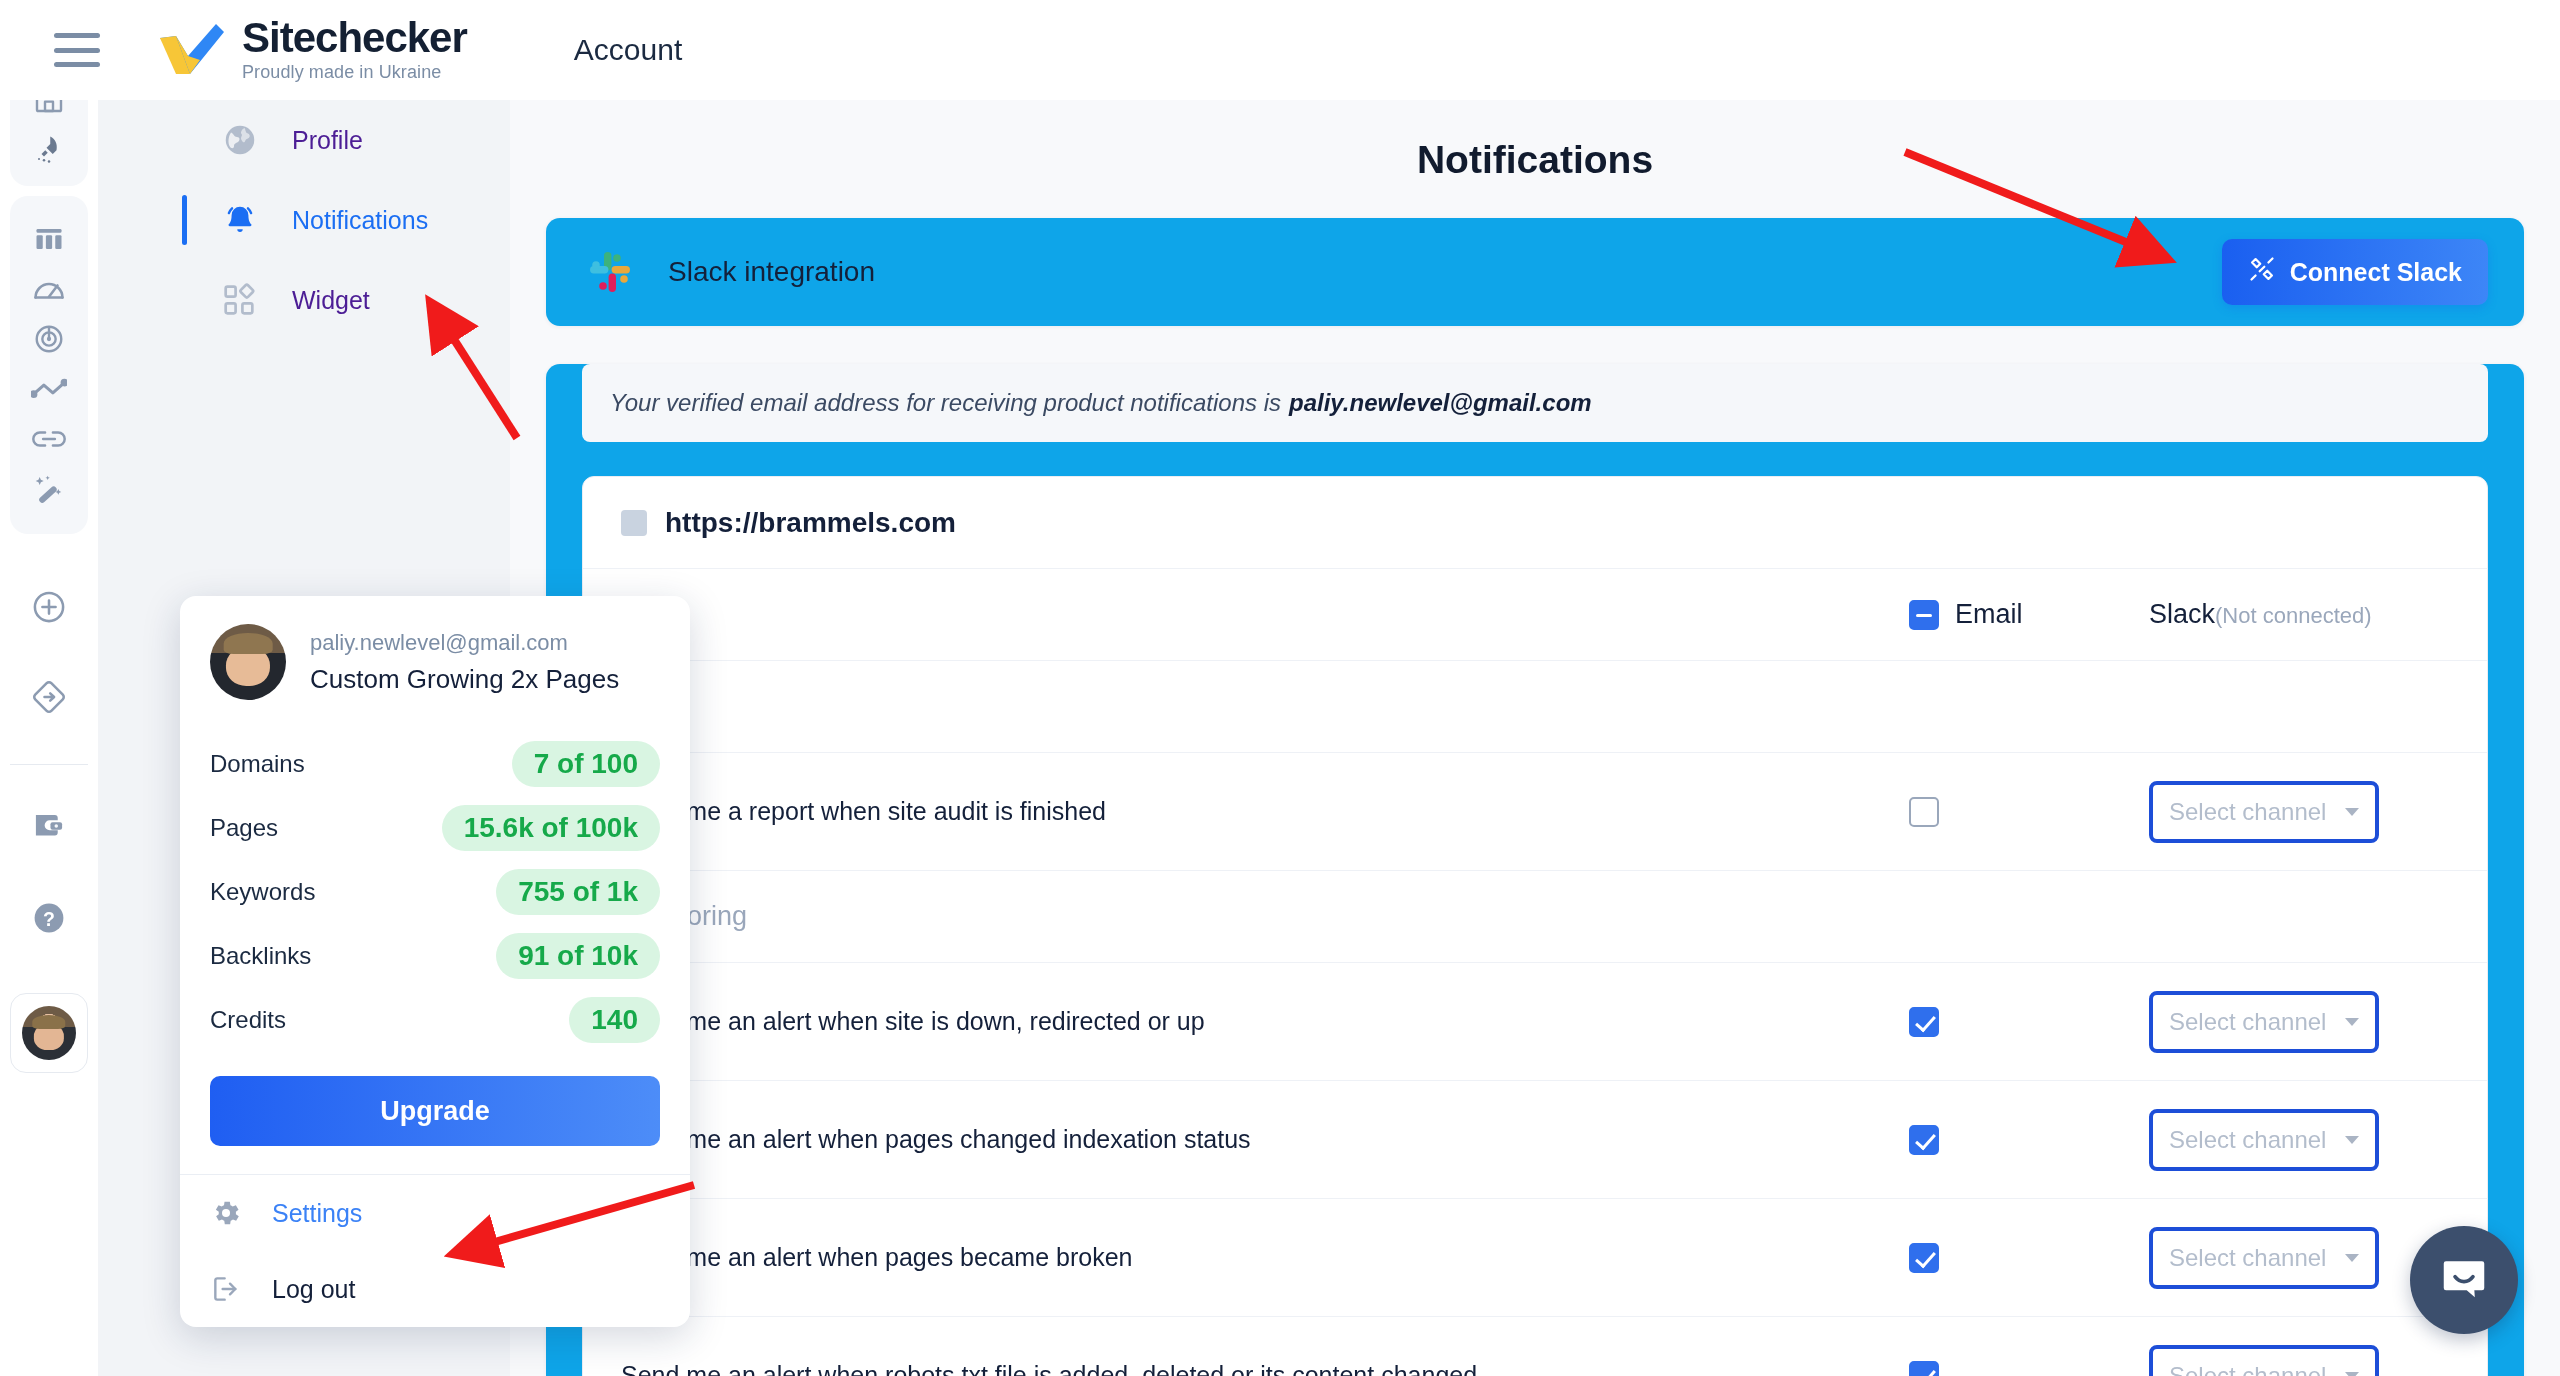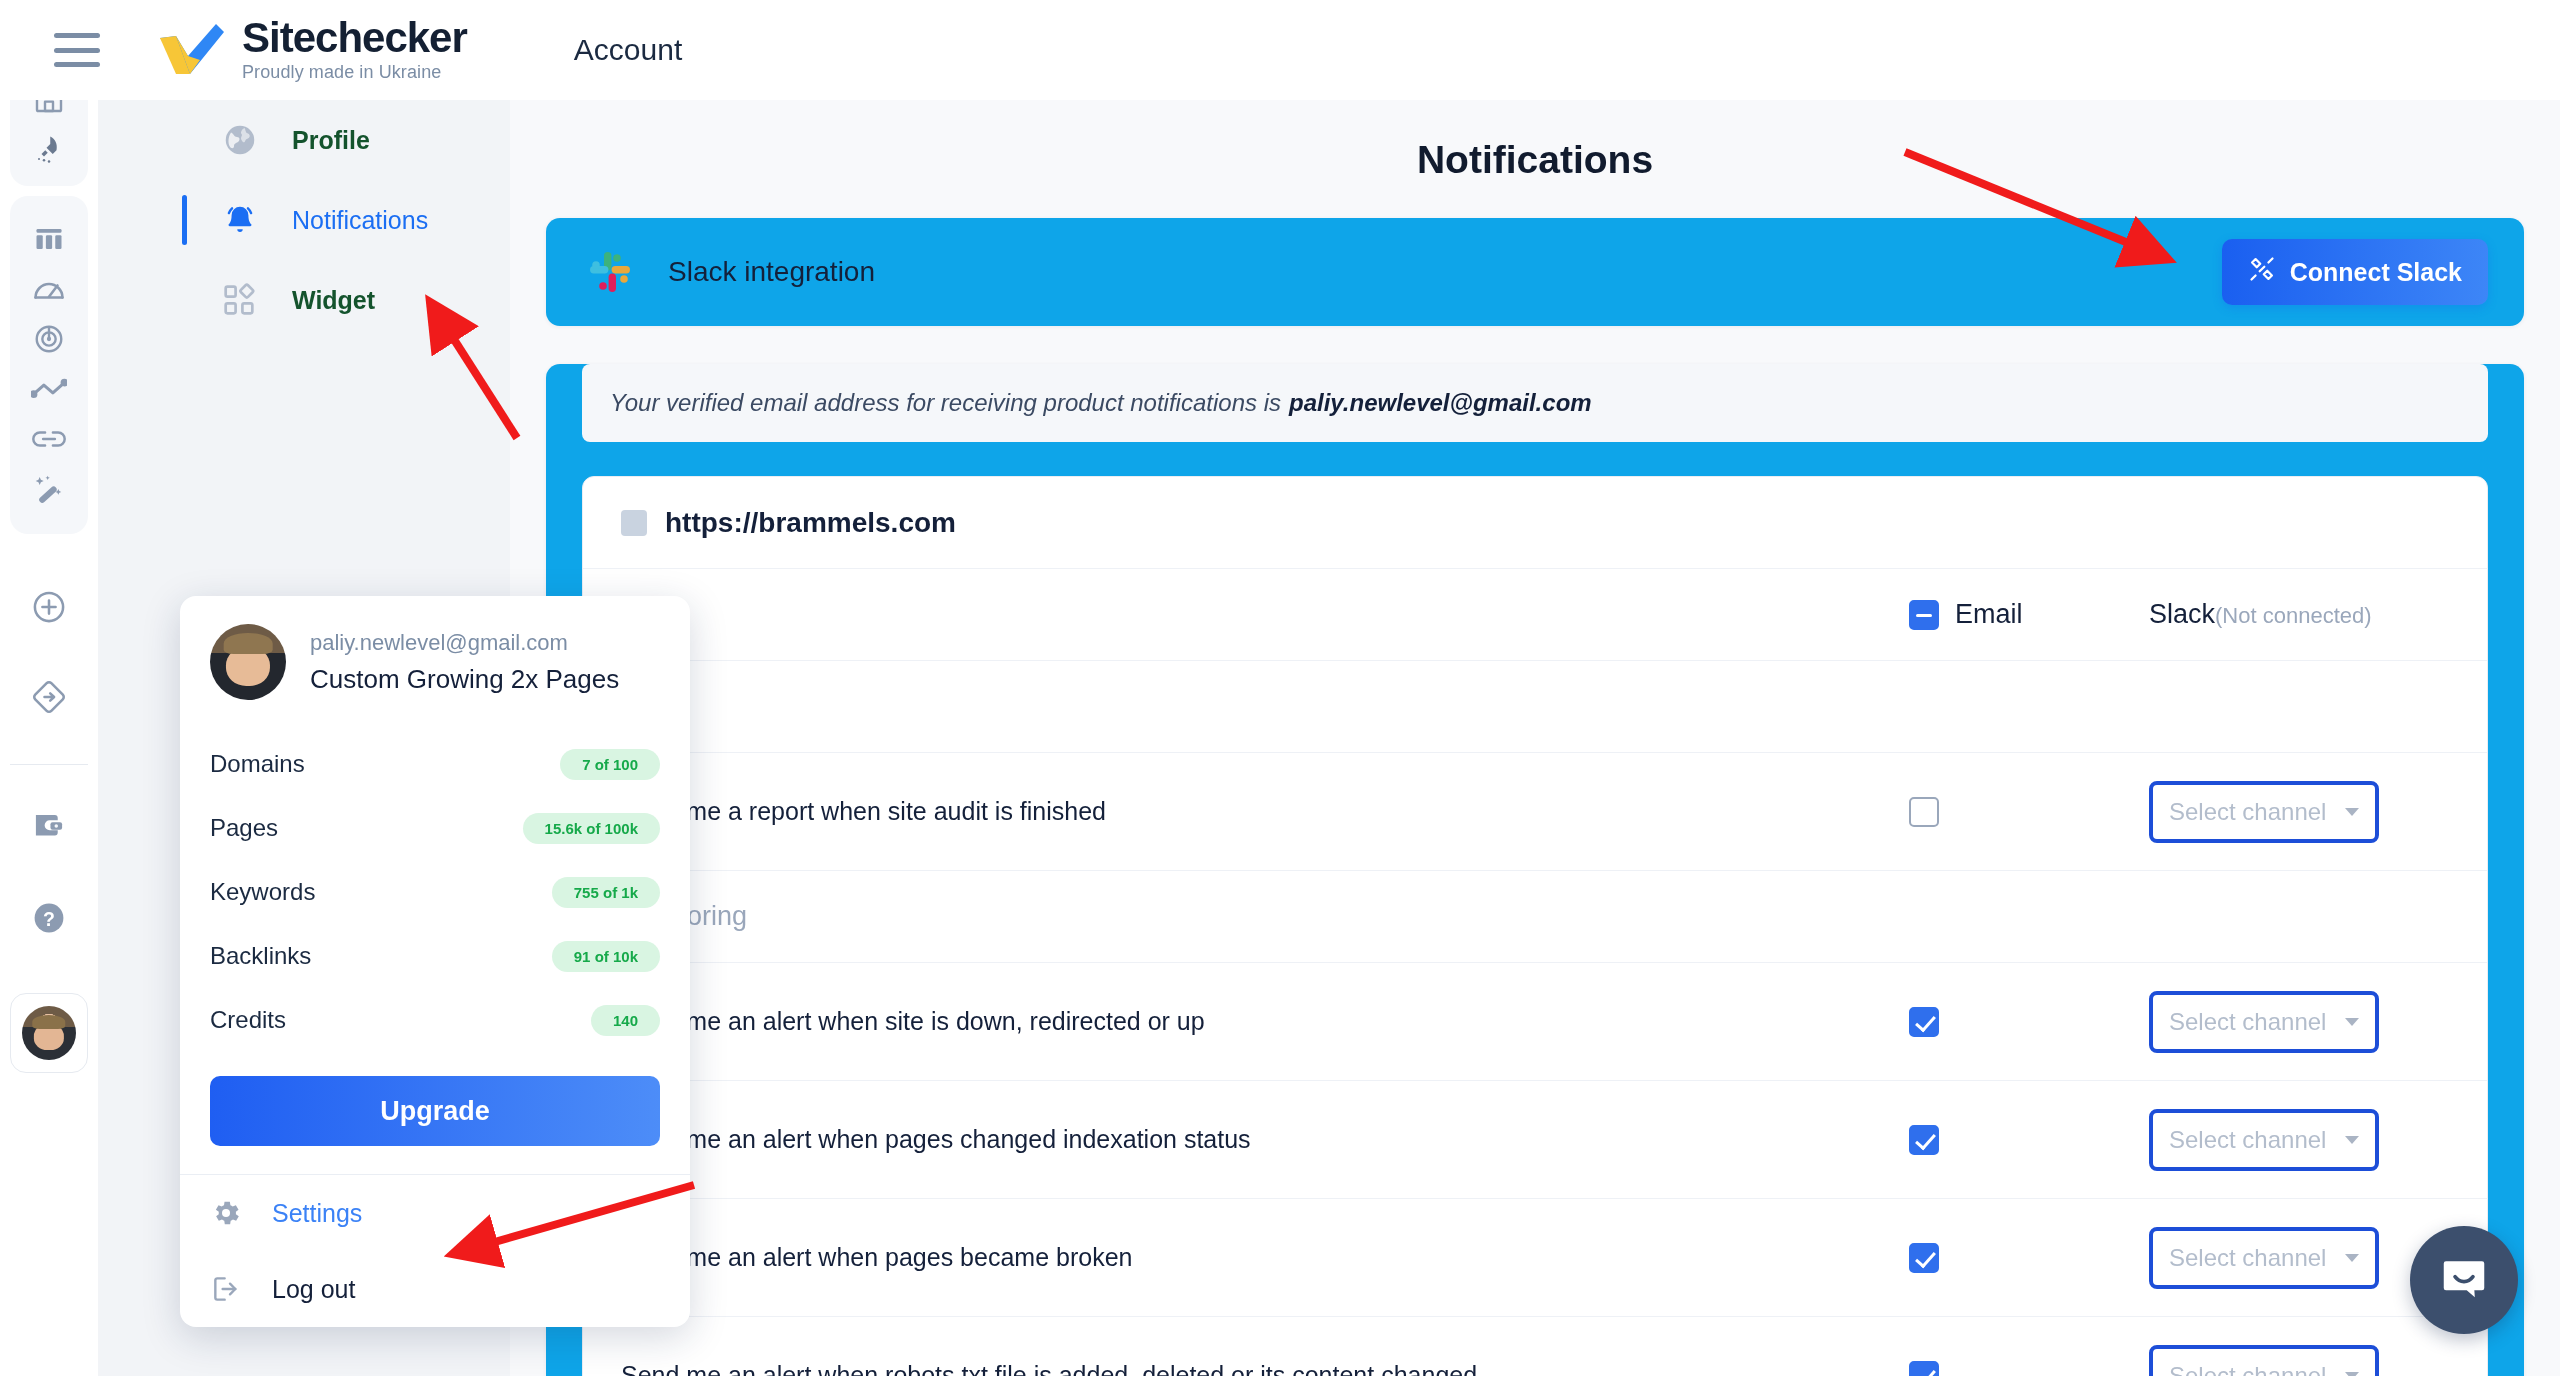--- a/index.html
+++ b/index.html
@@ -107,22 +107,21 @@
     width: 412px; height: 1276px;
     background: #f2f4f7;
     z-index: 10;
   }
   .acct-item {
     display: flex; align-items: center;
     height: 80px; padding-left: 124px;
     position: relative;
     cursor: pointer;
     font-size: 25px;
-    color: #14532d;
-    font-weight: bold;
+    color: #4c1d95;
   }
   .acct-item .acct-ico { width: 40px; margin-right: 30px; display:flex; align-items:center; }
   .acct-item.active { color: #1b6ef3; font-weight: 500; }
   .acct-item.active::before {
     content:""; position:absolute; left:84px; top:50%;
     transform: translateY(-50%);
     width: 5px; height: 50px; border-radius: 3px; background:#1b6ef3;
   }
 
   
@@ -301,21 +300,21 @@
 
   .usage { padding: 18px 30px 6px; }
   .usage-row {
     display: flex; align-items: center; justify-content: space-between;
     height: 64px;
   }
   .usage-name { font-size: 24px; color: #1b2a41; }
   .pill {
     background: #d9f5e2; color: #16a94a;
     border-radius: 999px; padding: 7px 22px;
-    font-size: 15px; font-weight: 600;
+    font-size: 28px; font-weight: 600;
     white-space: nowrap;
   }
   .upgrade-btn {
     display: block;
     margin: 18px 30px 28px;
     width: calc(100% - 60px);
     height: 70px;
     border: none; border-radius: 10px;
     background: linear-gradient(92deg,#1f5ef2,#4d8df8);
     color: #fff; font-size: 27px; font-weight: 600;

